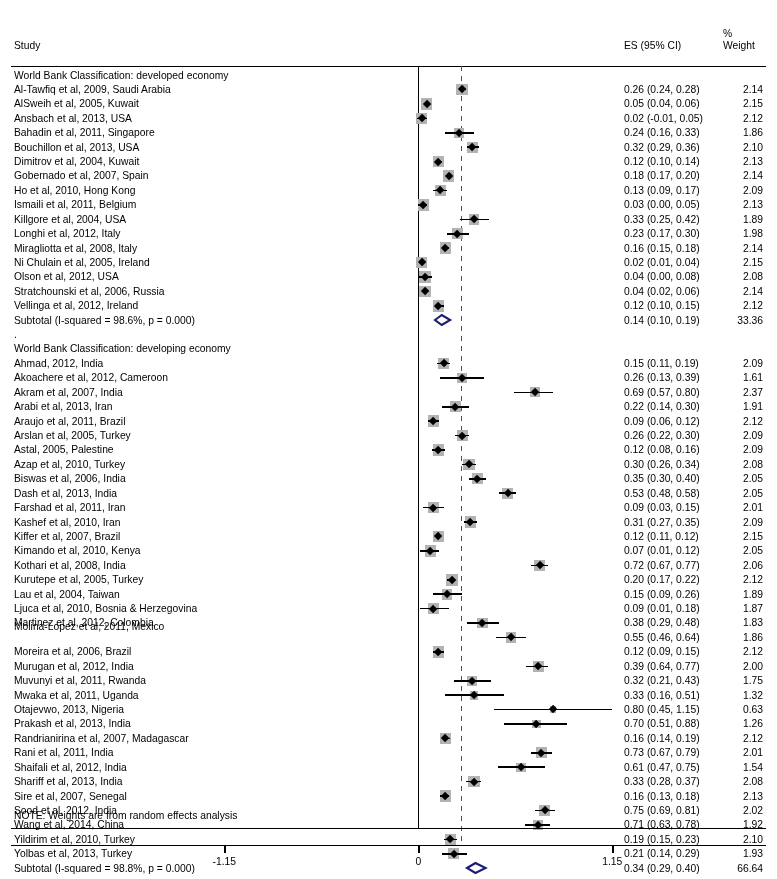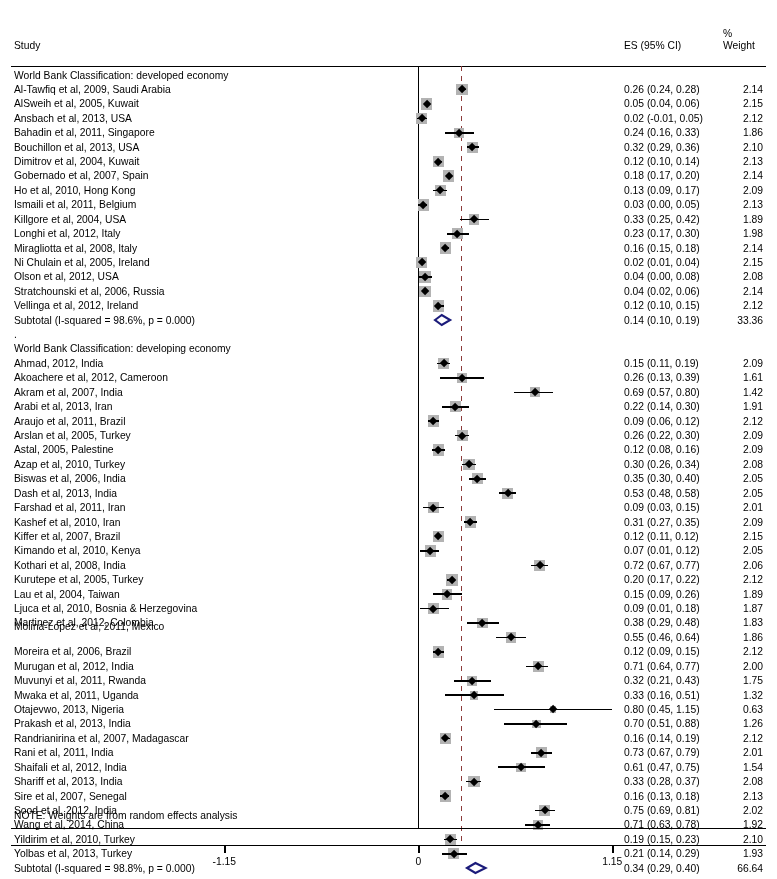--- a/index.html
+++ b/index.html
@@ -262,21 +262,21 @@
       <div class="ci-line" style="left: 436.857px; top: 362.7px; width: 13.496px; background: rgb(0, 0, 0);"></div>
       <div class="pt-marker" style="left: 440.505px; top: 360.4px; width: 6.2px; height: 6.2px; background: rgb(0, 0, 0);"></div>
       <div class="row-label" style="top: 372.32px;">Akoachere et al, 2012, Cameroon</div>
       <div class="row-es" style="top: 372.32px;">0.26 (0.13, 0.39)</div>
       <div class="row-wt" style="top: 372.32px;">1.61</div>
       <div class="wt-box" style="left: 457.325px; top: 373.083px; width: 9.674px; height: 9.674px; background: rgb(179, 179, 179);"></div>
       <div class="ci-line" style="left: 440.231px; top: 377.12px; width: 43.862px; background: rgb(0, 0, 0);"></div>
       <div class="pt-marker" style="left: 459.062px; top: 374.82px; width: 6.2px; height: 6.2px; background: rgb(0, 0, 0);"></div>
       <div class="row-label" style="top: 386.74px;">Akram et al, 2007, India</div>
       <div class="row-es" style="top: 386.74px;">0.69 (0.57, 0.80)</div>
-      <div class="row-wt" style="top: 386.74px;">1.42</div>
+      <div class="row-wt" style="top: 386.74px;">2.37</div>
       <div class="wt-box" style="left: 529.713px; top: 387.35px; width: 9.98px; height: 9.98px; background: rgb(179, 179, 179);"></div>
       <div class="ci-line" style="left: 514.459px; top: 391.54px; width: 38.801px; background: rgb(0, 0, 0);"></div>
       <div class="pt-marker" style="left: 531.603px; top: 389.24px; width: 6.2px; height: 6.2px; background: rgb(0, 0, 0);"></div>
       <div class="row-label" style="top: 401.16px;">Arabi et al, 2013, Iran</div>
       <div class="row-es" style="top: 401.16px;">0.22 (0.14, 0.30)</div>
       <div class="row-wt" style="top: 401.16px;">1.91</div>
       <div class="wt-box" style="left: 450.067px; top: 401.413px; width: 10.694px; height: 10.694px; background: rgb(179, 179, 179);"></div>
       <div class="ci-line" style="left: 441.918px; top: 405.96px; width: 26.992px; background: rgb(0, 0, 0);"></div>
       <div class="pt-marker" style="left: 452.314px; top: 403.66px; width: 6.2px; height: 6.2px; background: rgb(0, 0, 0);"></div>
       <div class="row-label" style="top: 415.58px;">Araujo et al, 2011, Brazil</div>
@@ -374,21 +374,21 @@
       <div class="wt-box" style="left: 505.823px; top: 632.218px; width: 10.524px; height: 10.524px; background: rgb(179, 179, 179);"></div>
       <div class="ci-line" style="left: 495.902px; top: 636.68px; width: 30.366px; background: rgb(0, 0, 0);"></div>
       <div class="pt-marker" style="left: 507.985px; top: 634.38px; width: 6.2px; height: 6.2px; background: rgb(0, 0, 0);"></div>
       <div class="row-label" style="top: 646.3px;">Moreira et al, 2006, Brazil</div>
       <div class="row-es" style="top: 646.3px;">0.12 (0.09, 0.15)</div>
       <div class="row-wt" style="top: 646.3px;">2.12</div>
       <div class="wt-box" style="left: 432.84px; top: 646.196px; width: 11.408px; height: 11.408px; background: rgb(179, 179, 179);"></div>
       <div class="ci-line" style="left: 433.483px; top: 651.1px; width: 10.122px; background: rgb(0, 0, 0);"></div>
       <div class="pt-marker" style="left: 435.444px; top: 648.8px; width: 6.2px; height: 6.2px; background: rgb(0, 0, 0);"></div>
       <div class="row-label" style="top: 660.72px;">Murugan et al, 2012, India</div>
-      <div class="row-es" style="top: 660.72px;">0.71 (0.64, 0.77)</div>
+      <div class="row-es" style="top: 660.72px;">0.39 (0.64, 0.77)</div>
       <div class="row-wt" style="top: 660.72px;">2.00</div>
       <div class="wt-box" style="left: 532.577px; top: 660.82px; width: 11px; height: 11px; background: rgb(179, 179, 179);"></div>
       <div class="ci-line" style="left: 526.268px; top: 665.52px; width: 21.931px; background: rgb(0, 0, 0);"></div>
       <div class="pt-marker" style="left: 534.977px; top: 663.22px; width: 6.2px; height: 6.2px; background: rgb(0, 0, 0);"></div>
       <div class="row-label" style="top: 675.14px;">Muvunyi et al, 2011, Rwanda</div>
       <div class="row-es" style="top: 675.14px;">0.32 (0.21, 0.43)</div>
       <div class="row-wt" style="top: 675.14px;">1.75</div>
       <div class="wt-box" style="left: 467.209px; top: 675.665px; width: 10.15px; height: 10.15px; background: rgb(179, 179, 179);"></div>
       <div class="ci-line" style="left: 453.727px; top: 679.94px; width: 37.114px; background: rgb(0, 0, 0);"></div>
       <div class="pt-marker" style="left: 469.184px; top: 677.64px; width: 6.2px; height: 6.2px; background: rgb(0, 0, 0);"></div>

